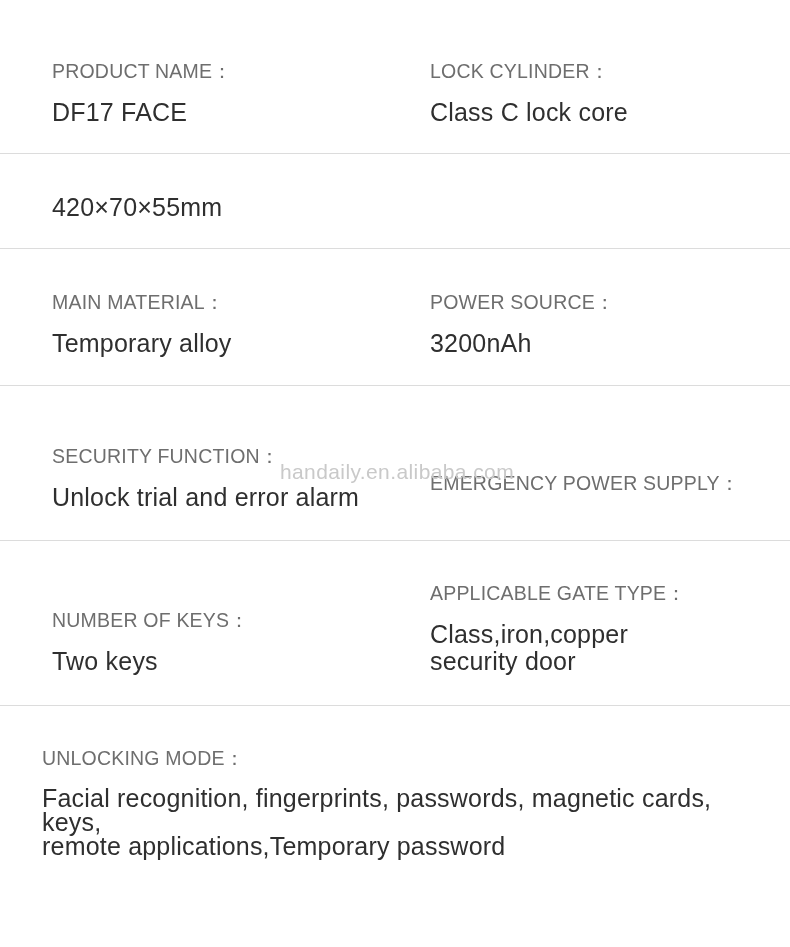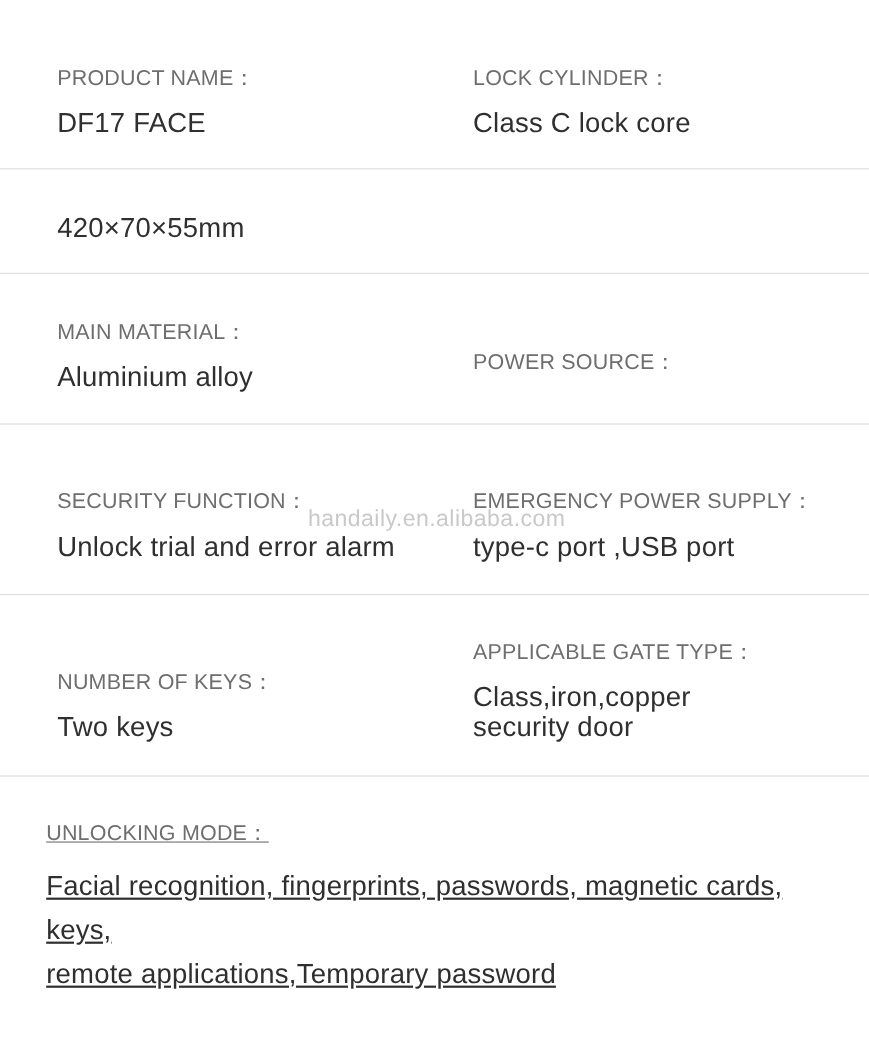--- a/index.html
+++ b/index.html
@@ -71,23 +71,23 @@
   .row-1 .spec-label { margin-bottom: 15px; }
   .row-2 { padding-top: 40px; padding-bottom: 27px; }
   .row-2 .spec-label { margin-bottom: 15px; }
   .row-3 { padding-top: 40px; padding-bottom: 28px; }
   .row-3 .spec-label { margin-bottom: 15px; }
   .row-4 { padding-top: 39px; padding-bottom: 29px; }
   .row-4 .spec-label { margin-bottom: 15px; margin-top: 18px; }
   .row-5 { padding-top: 39px; padding-bottom: 30px; }
   .row-5 .spec-label { margin-bottom: 15px; }
   .row-6 { padding-top: 39px; padding-bottom: 40px; }
-  .row-6 .spec-label { margin-bottom: 15px; text-decoration: underline; }
+  .row-6 .spec-label { margin-bottom: 15px; }
   .row-6 .spec-cell.full { padding-left: 6px; }
-  .row-6 .spec-value { line-height: 40px; text-decoration: underline; }
+  .row-6 .spec-value { line-height: 24px; }
 
   .watermark {
     position: absolute;
     left: 4px;
     right: 0;
     top: 460px;
     text-align: center;
     font-size: 21px;
     color: #c9c9c9;
     letter-spacing: 0.4px;
@@ -116,35 +116,35 @@
 
     <div class="spec-row row-2">
       <div class="spec-cell left">
         <div class="spec-value">420×70×55mm</div>
       </div>
     </div>
 
     <div class="spec-row row-3">
       <div class="spec-cell left">
         <div class="spec-label">MAIN MATERIAL：</div>
-        <div class="spec-value">Aluminium alloy</div>
+        <div class="spec-value">Temporary alloy</div>
       </div>
       <div class="spec-cell right">
         <div class="spec-label">POWER SOURCE：</div>
+        <div class="spec-value">3200nAh</div>
       </div>
     </div>
 
     <div class="spec-row row-4">
       <div class="spec-cell left">
         <div class="spec-label">SECURITY FUNCTION：</div>
         <div class="spec-value">Unlock trial and error alarm</div>
       </div>
       <div class="spec-cell right">
         <div class="spec-label">EMERGENCY POWER SUPPLY：</div>
-        <div class="spec-value">type-c port ,USB port</div>
       </div>
     </div>
 
     <div class="spec-row row-5">
       <div class="spec-cell left">
         <div class="spec-label">NUMBER OF KEYS：</div>
         <div class="spec-value">Two keys</div>
       </div>
       <div class="spec-cell right">
         <div class="spec-label">APPLICABLE GATE TYPE：</div>

